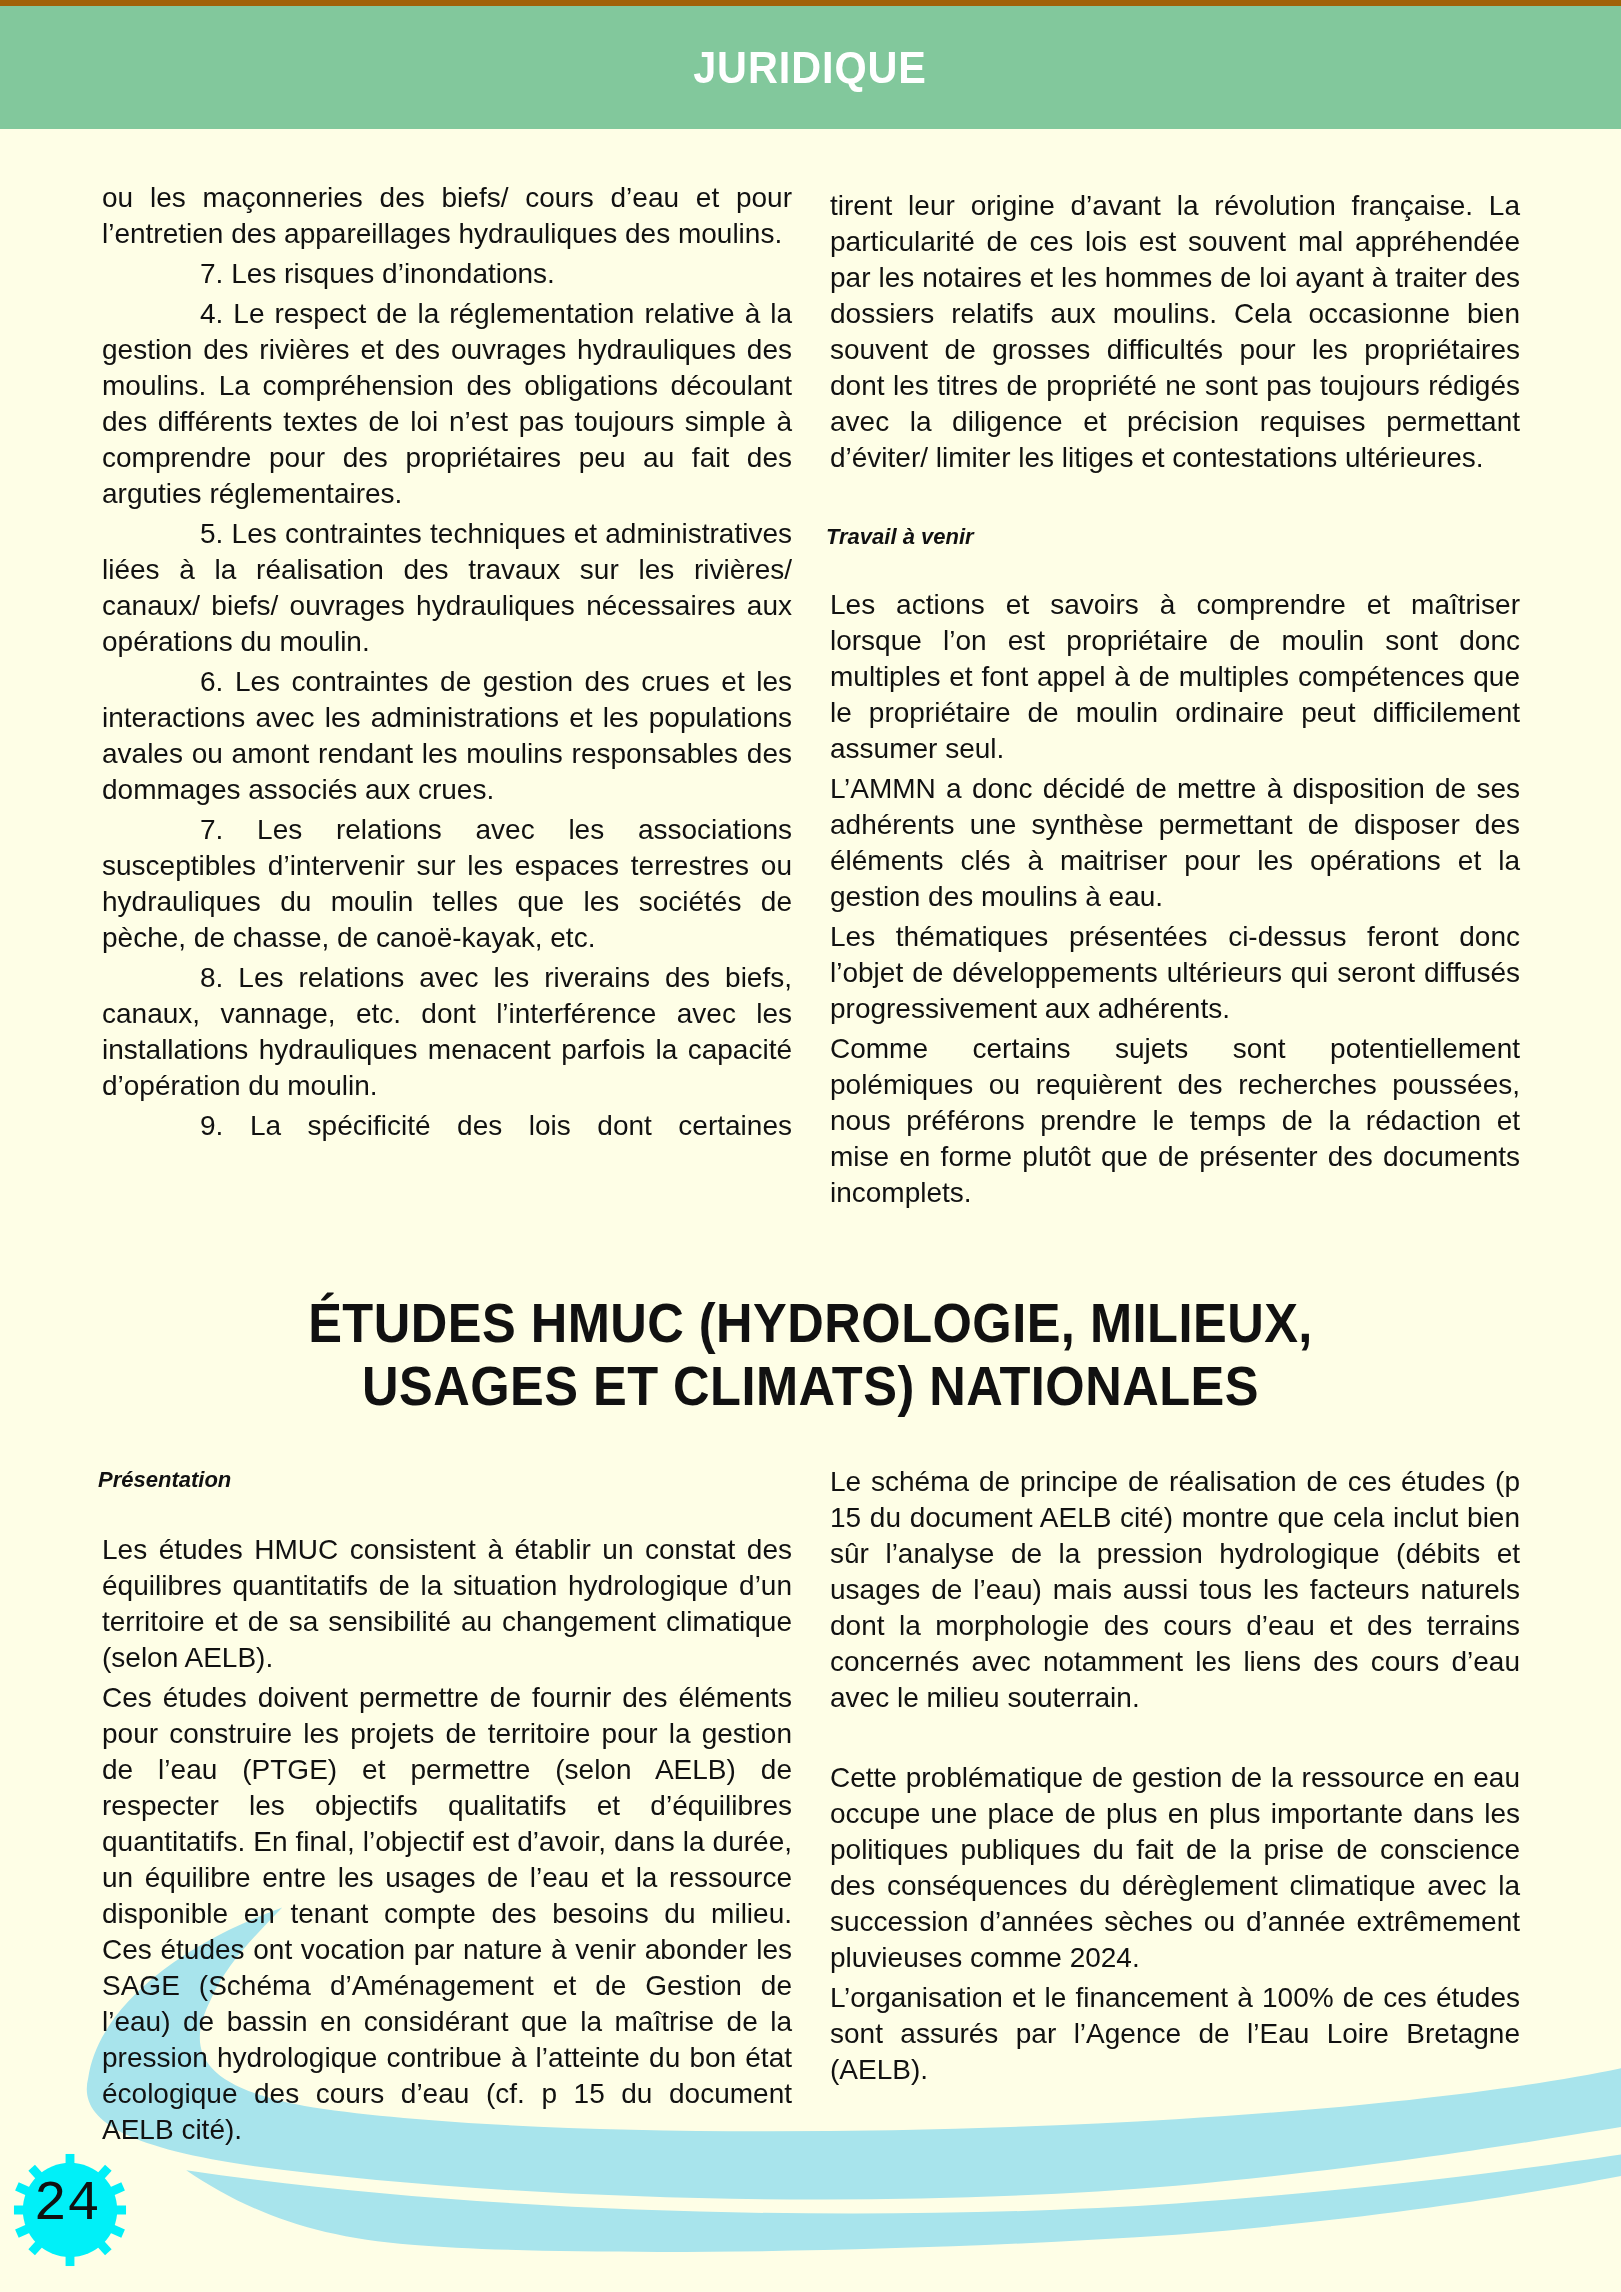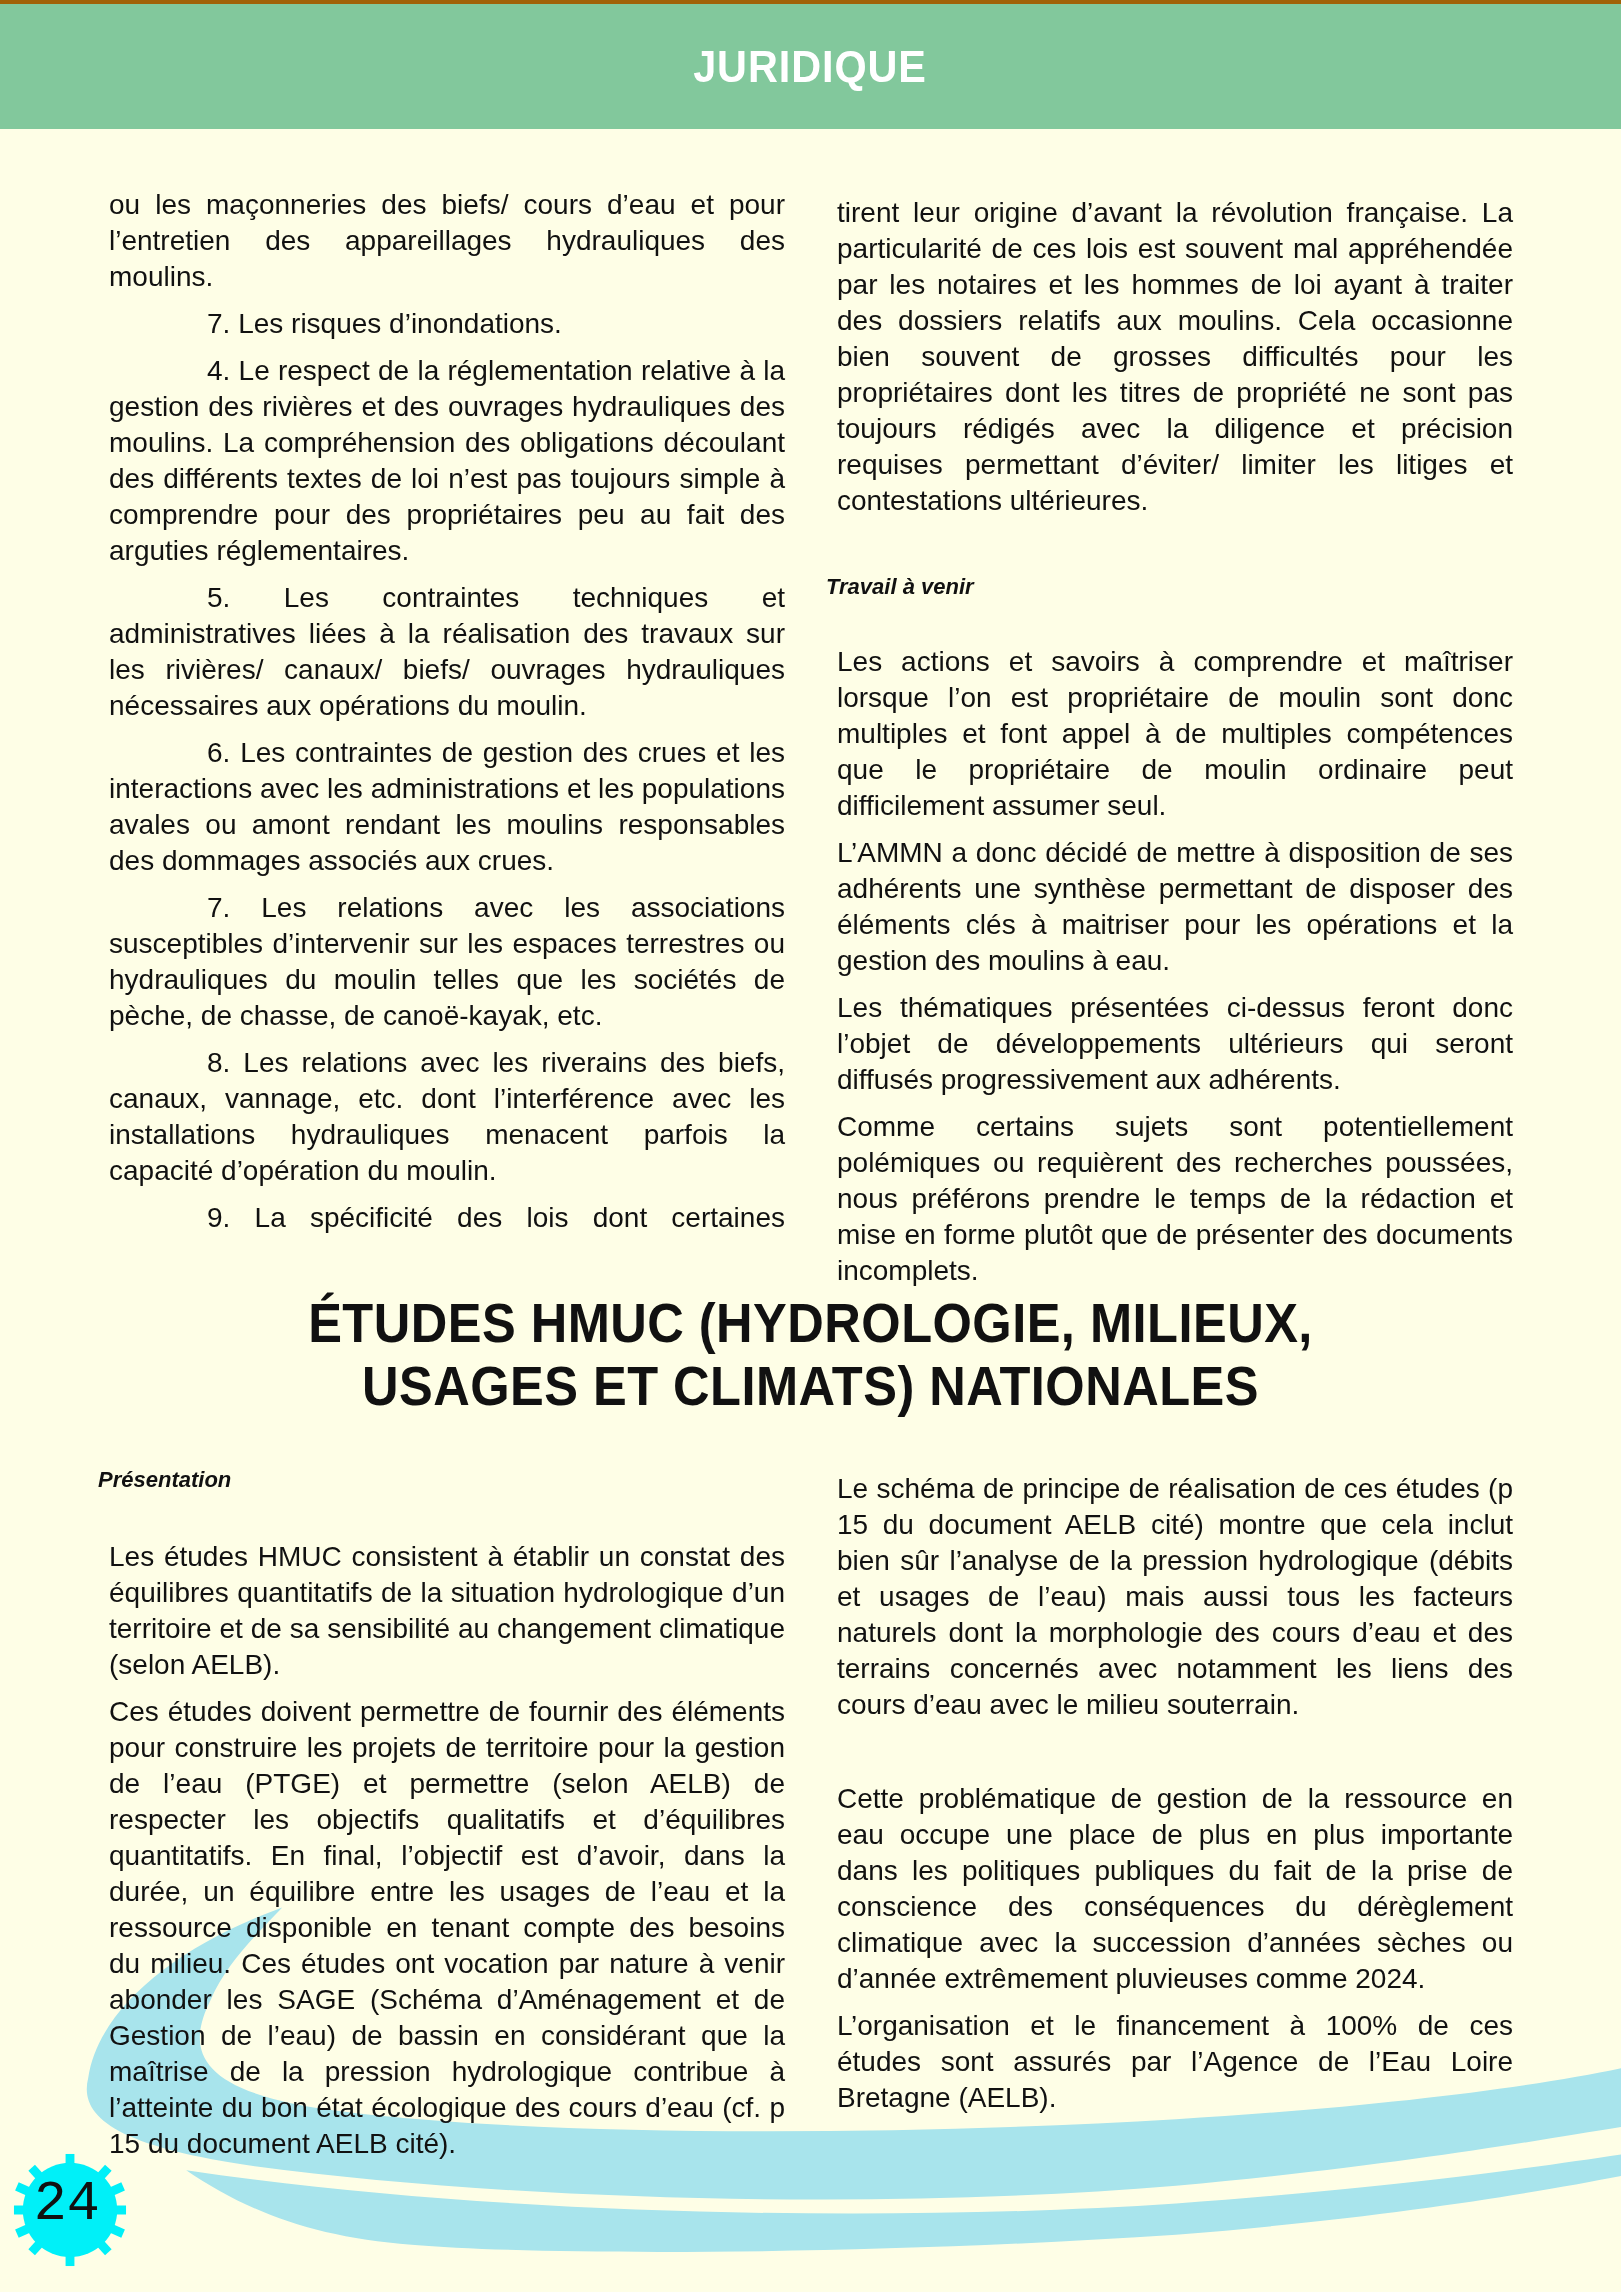--- a/index.html
+++ b/index.html
@@ -13,21 +13,21 @@
       position: relative;
       font-family: "Liberation Sans", sans-serif;
       color: #111;
     }
     .header-band {
       position: absolute;
       left: 0; top: 0;
       width: 1621px;
       height: 129px;
       background: #82c89c;
-      border-top: 4px solid #a16207;
+      border-top: 6px solid #a16207;
       display: flex;
       align-items: center;
       justify-content: center;
     }
     .header-title {
       color: #ffffff;
       font-family: "Liberation Sans", sans-serif;
       font-weight: bold;
       font-size: 45px;
       letter-spacing: 1px;
@@ -49,21 +49,21 @@
       font-size: 28px;
       line-height: 36px;
       text-align: justify;
       z-index: 2;
     }
     .col-left-top { left: 98px; top: 176px; }
     .col-right-top { left: 826px; top: 184px; }
     .col-left-bottom { left: 98px; top: 1460px; }
     .col-right-bottom { left: 826px; top: 1460px; }
 
-    .col p { margin: 11px; }
+    .col p { margin: 4px; }
     .col .indent { text-indent: 98px; }
     .col .last-line { text-align-last: left; }
 
     .subhead {
       font-weight: bold;
       font-style: italic;
       font-size: 22px;
       line-height: 39px;
       margin: 0;
       text-align: left;

